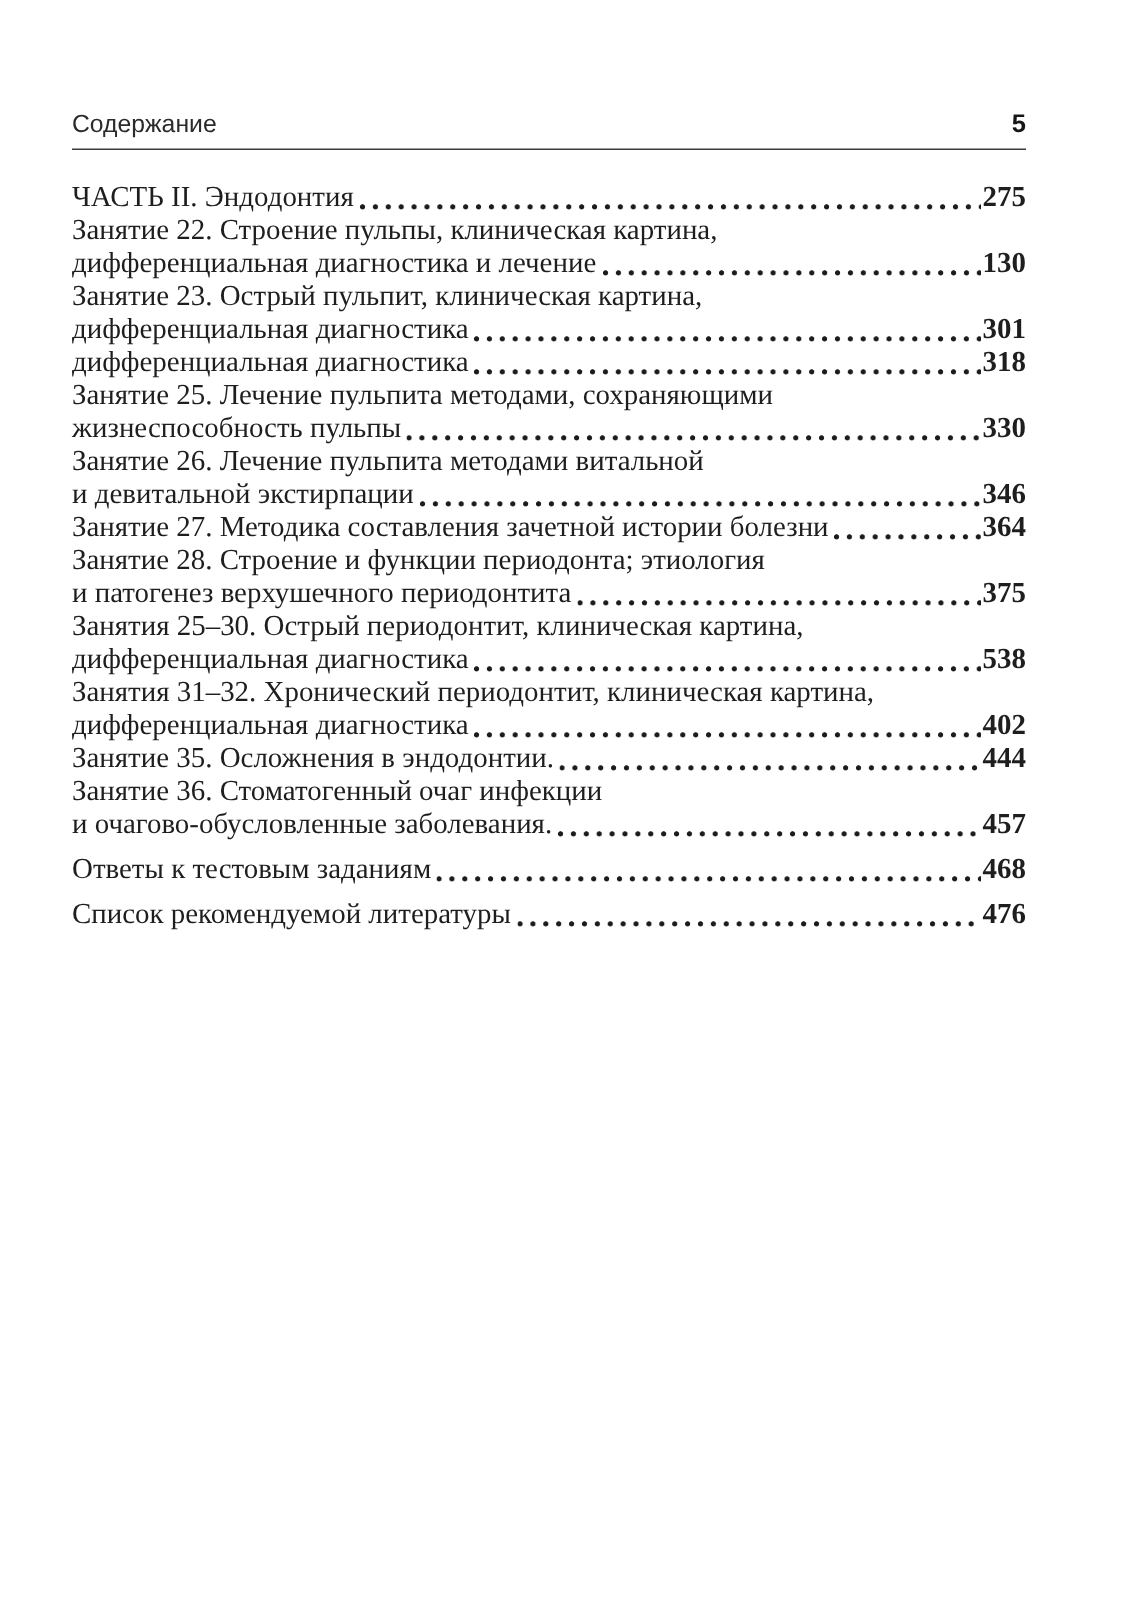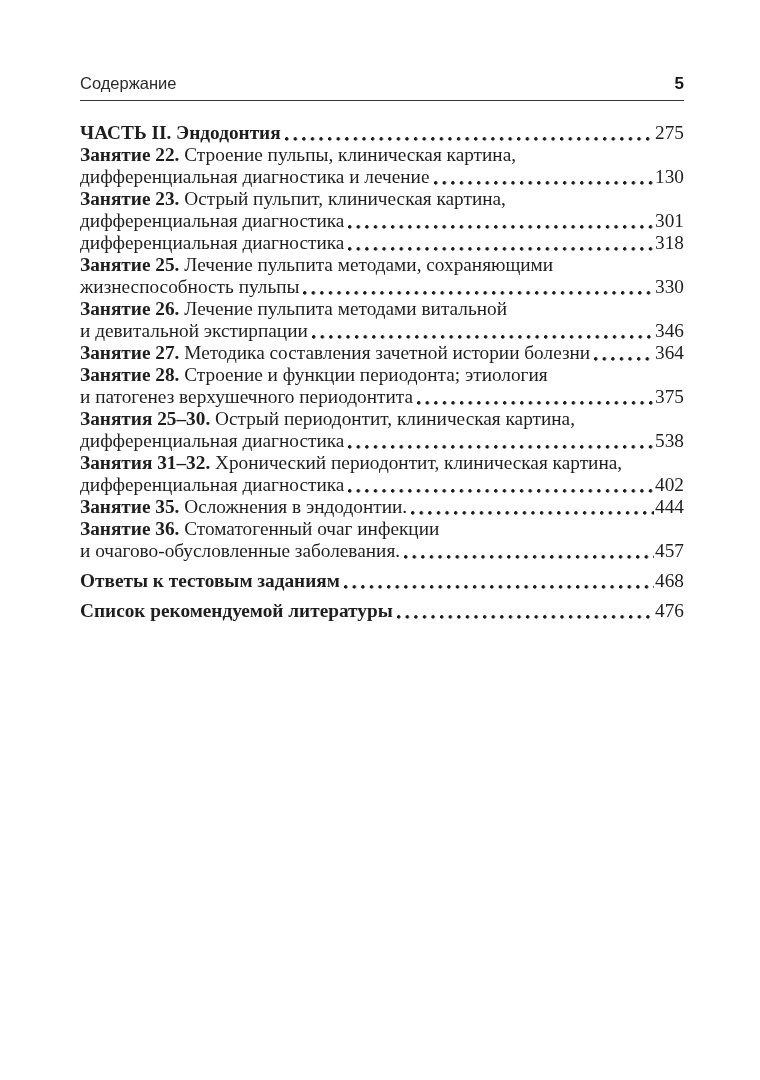--- a/index.html
+++ b/index.html
@@ -2,21 +2,21 @@
 <html lang="ru"><head>
 <meta charset="utf-8">
 <style>
   html, body { margin: 0; padding: 0; background: #ffffff; }
   .sheet {
     position: relative;
     width: 760px;
     height: 1072px;
     box-sizing: border-box;
     background: #ffffff;
-    padding: 74px 76px 0 80px;
+    padding: 74px 76px 0 48px;
     font-family: "Liberation Serif", serif;
     color: #1e1e1e;
     overflow: hidden;
   }
   .running-head {
     display: flex;
     justify-content: space-between;
     align-items: baseline;
     font-family: "Liberation Sans", sans-serif;
     font-size: 16.5px;
@@ -32,33 +32,33 @@
   }
   .toc { margin-top: 21px; }
   .toc-line {
     display: flex;
     align-items: baseline;
     font-size: 19.3px;
     line-height: 22px;
   }
   .toc-line.gap { margin-top: 8px; }
   .toc-line .content { white-space: pre; flex: 0 1 auto; }
-  .toc-line .b { font-weight: bold; }
+  .toc-line .b { font-weight: normal; }
   .toc-line .fill {
     flex: 1 1 auto;
     min-width: 12px;
     align-self: flex-end;
     height: 4px;
     margin: 0 1px 3px 4px;
     background-image: radial-gradient(circle at 1.7px 1.9px, #1c1c1c 1.45px, rgba(0,0,0,0) 2px);
     background-size: 8.6px 4px;
     background-repeat: repeat-x;
     background-position: left bottom;
   }
-  .toc-line .pg { flex: 0 0 auto; }
+  .toc-line .pg { flex: 0 0 auto; font-weight: bold; }
 </style>
 </head>
 <body>
 
 <div class="sheet">
   <header class="running-head">
     <span>Содержание</span>
     <span class="pagenum">5</span>
   </header>
   <main class="toc">

